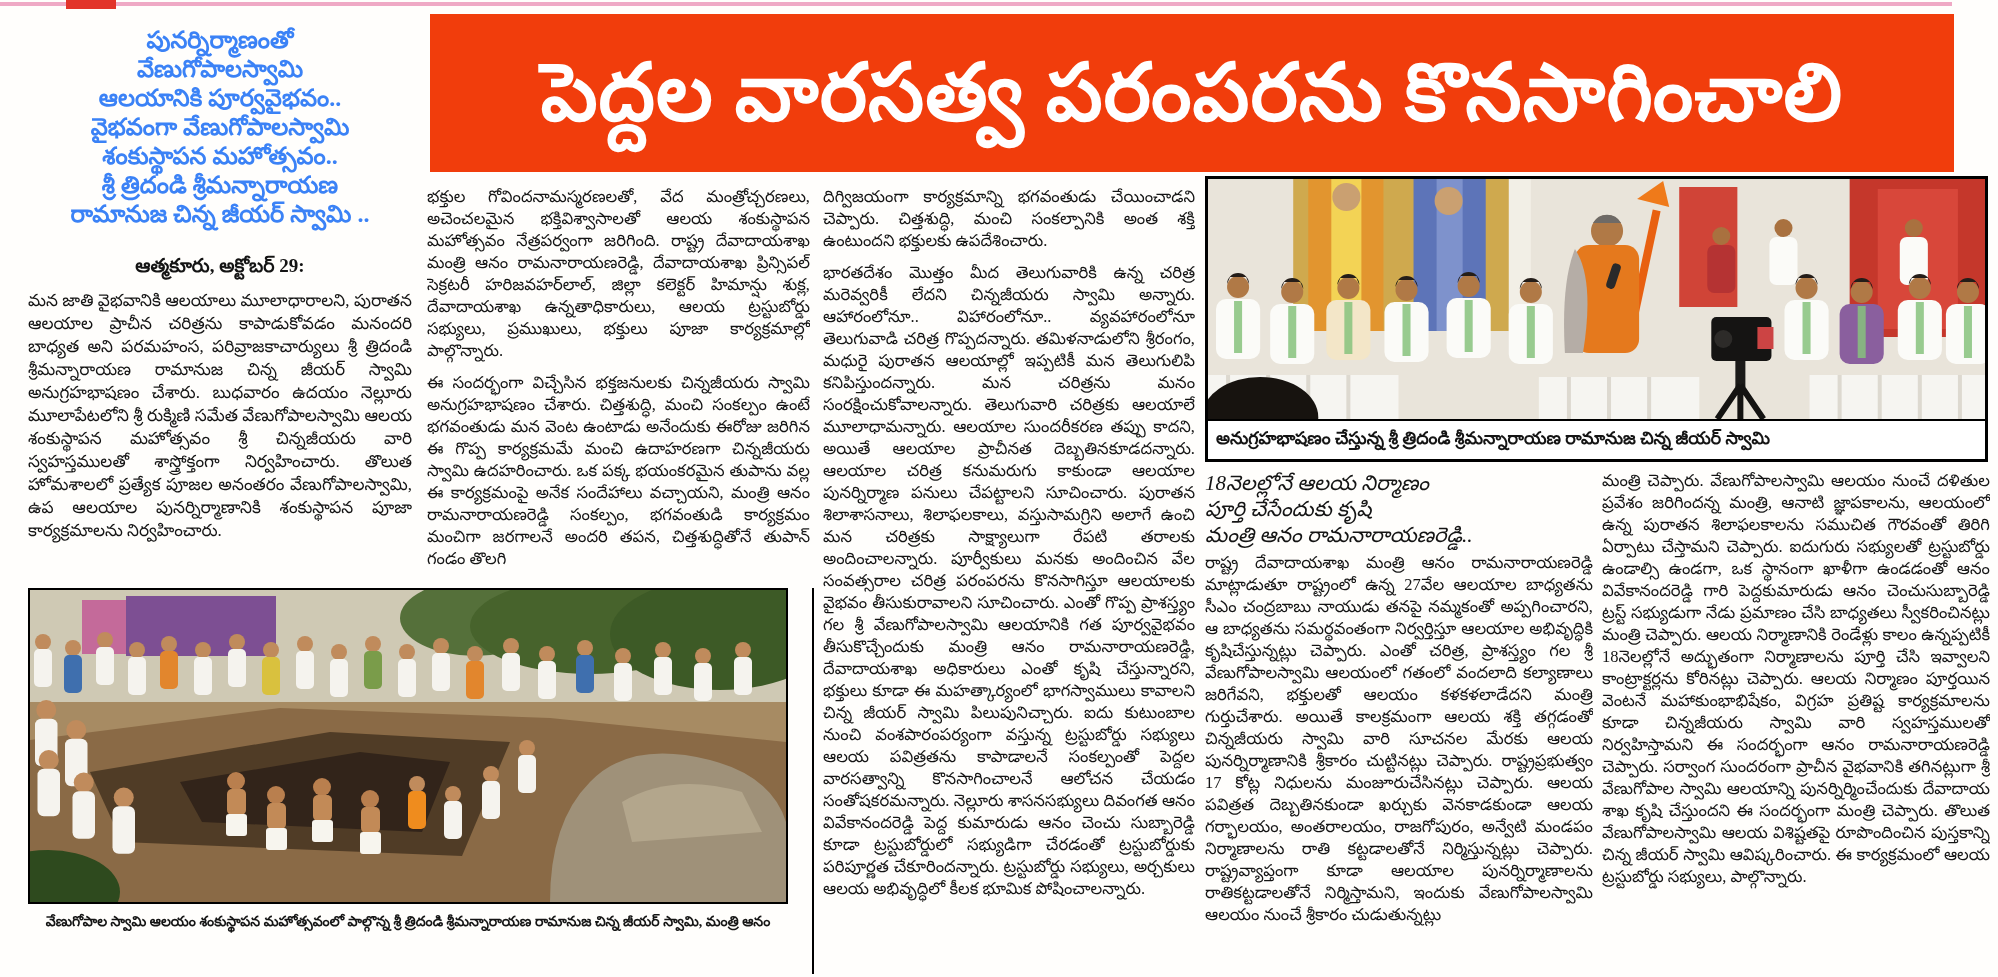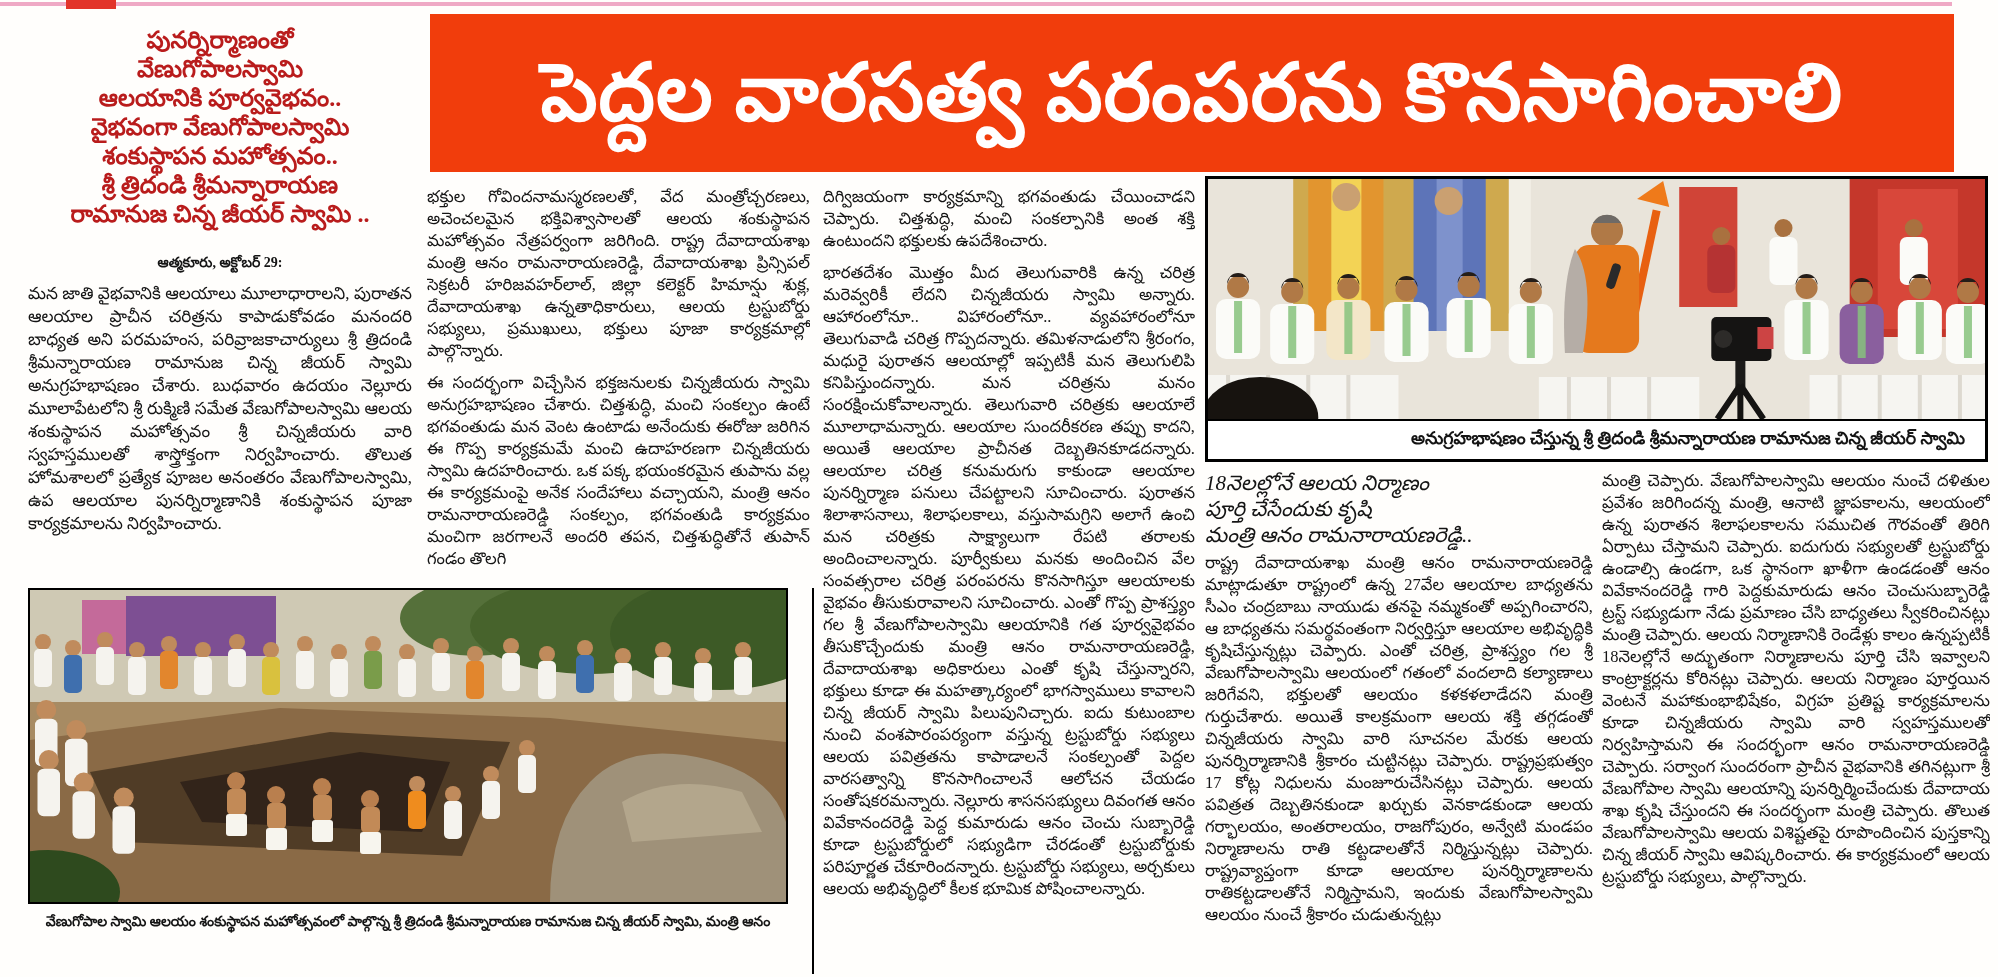--- a/index.html
+++ b/index.html
@@ -12,41 +12,41 @@
   .top-red-tab{left:66px;top:0;width:50px;height:9px;background:#e2342a;}
 
   
   .banner{left:430px;top:14px;width:1524px;height:158px;background:#f13d0c;
           display:flex;align-items:center;justify-content:center;}
   .banner h1{margin:12px;font-size:80px;line-height:1;font-weight:bold;color:#ffffff;
              letter-spacing:1px;white-space:nowrap;}
 
   
   .sidebar{left:28px;top:26px;width:384px;}
-  .sb-head{font-size:24px;line-height:29px;font-weight:bold;text-align:center;color:#b91c1c;}
-  .sb-date{margin-top:26px;font-size:14px;font-weight:bold;text-align:center;}
+  .sb-head{font-size:24px;line-height:29px;font-weight:bold;text-align:center;color:#3b82f6;}
+  .sb-date{margin-top:26px;font-size:19px;font-weight:bold;text-align:center;}
   .sb-body{margin-top:8px;font-size:17px;line-height:23px;text-align:justify;}
 
   
   .body-text{font-size:16.5px;line-height:22px;text-align:justify;}
   .body-text p{margin:4px 0 10px 0;}
   .col1{left:427px;top:182px;width:383px;height:402px;overflow:hidden;}
   .col2{left:823px;top:182px;width:372px;height:792px;overflow:hidden;}
   .col3{left:1205px;top:470px;width:388px;height:505px;overflow:hidden;}
   .col4{left:1602px;top:466px;width:388px;height:509px;overflow:hidden;}
   .col3 .subhead{font-size:21px;line-height:26px;font-weight:normal;font-style:italic;margin-bottom:0;}
 
   
   .photo-left{left:28px;top:588px;width:760px;}
   .photo-left .ph{width:756px;height:312px;border:2px solid #000;display:block;}
   .photo-left .cap{margin-top:5px;width:100%;text-align:center;font-size:14px;line-height:25px;
                    font-weight:bold;}
   .photo-right{left:1205px;top:176px;width:777px;border:3px solid #000;background:#fff;}
   .photo-right .ph{width:777px;height:240px;display:block;}
-  .photo-right .cap{border-top:2px solid #000;padding:7px 20px;text-align:right;
+  .photo-right .cap{border-top:2px solid #000;padding:7px 8px;text-align:left;
                     font-size:17.5px;font-weight:bold;}
 
   .vrule-mid{left:812px;top:588px;width:2px;height:386px;background:#000;}
   svg{display:block;}
 </style>
 </head>
 <body>
 
 <div class="page">
 

